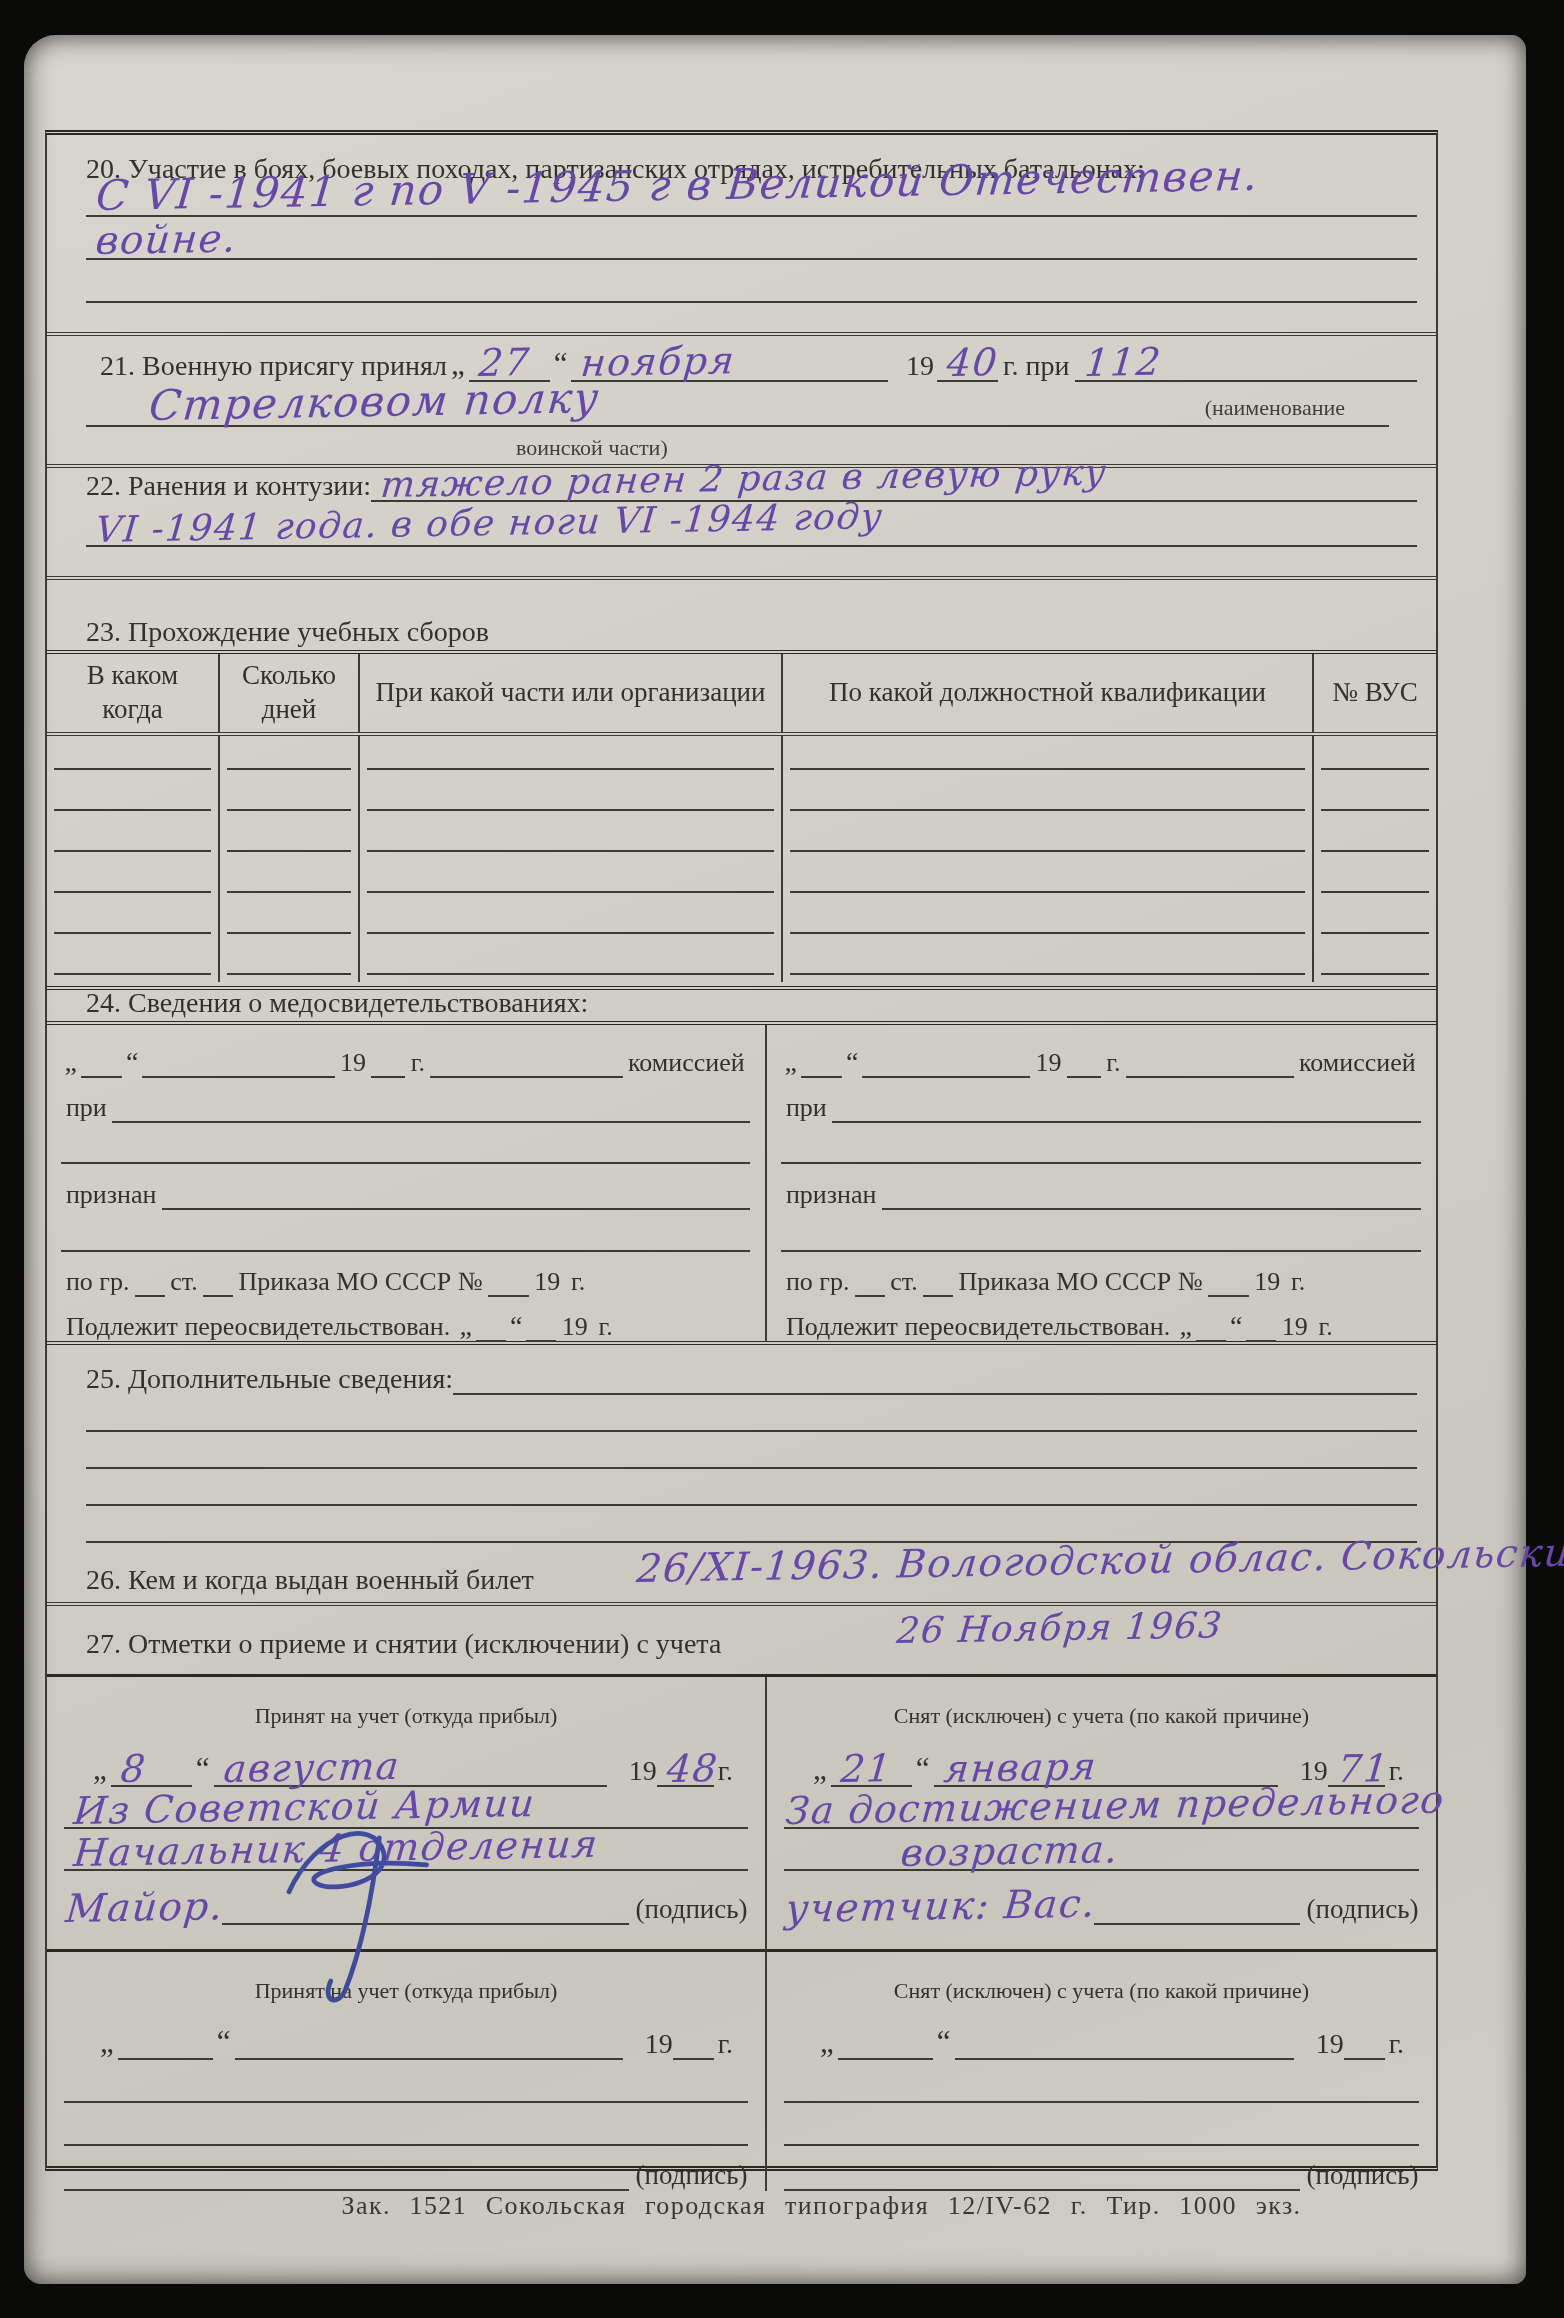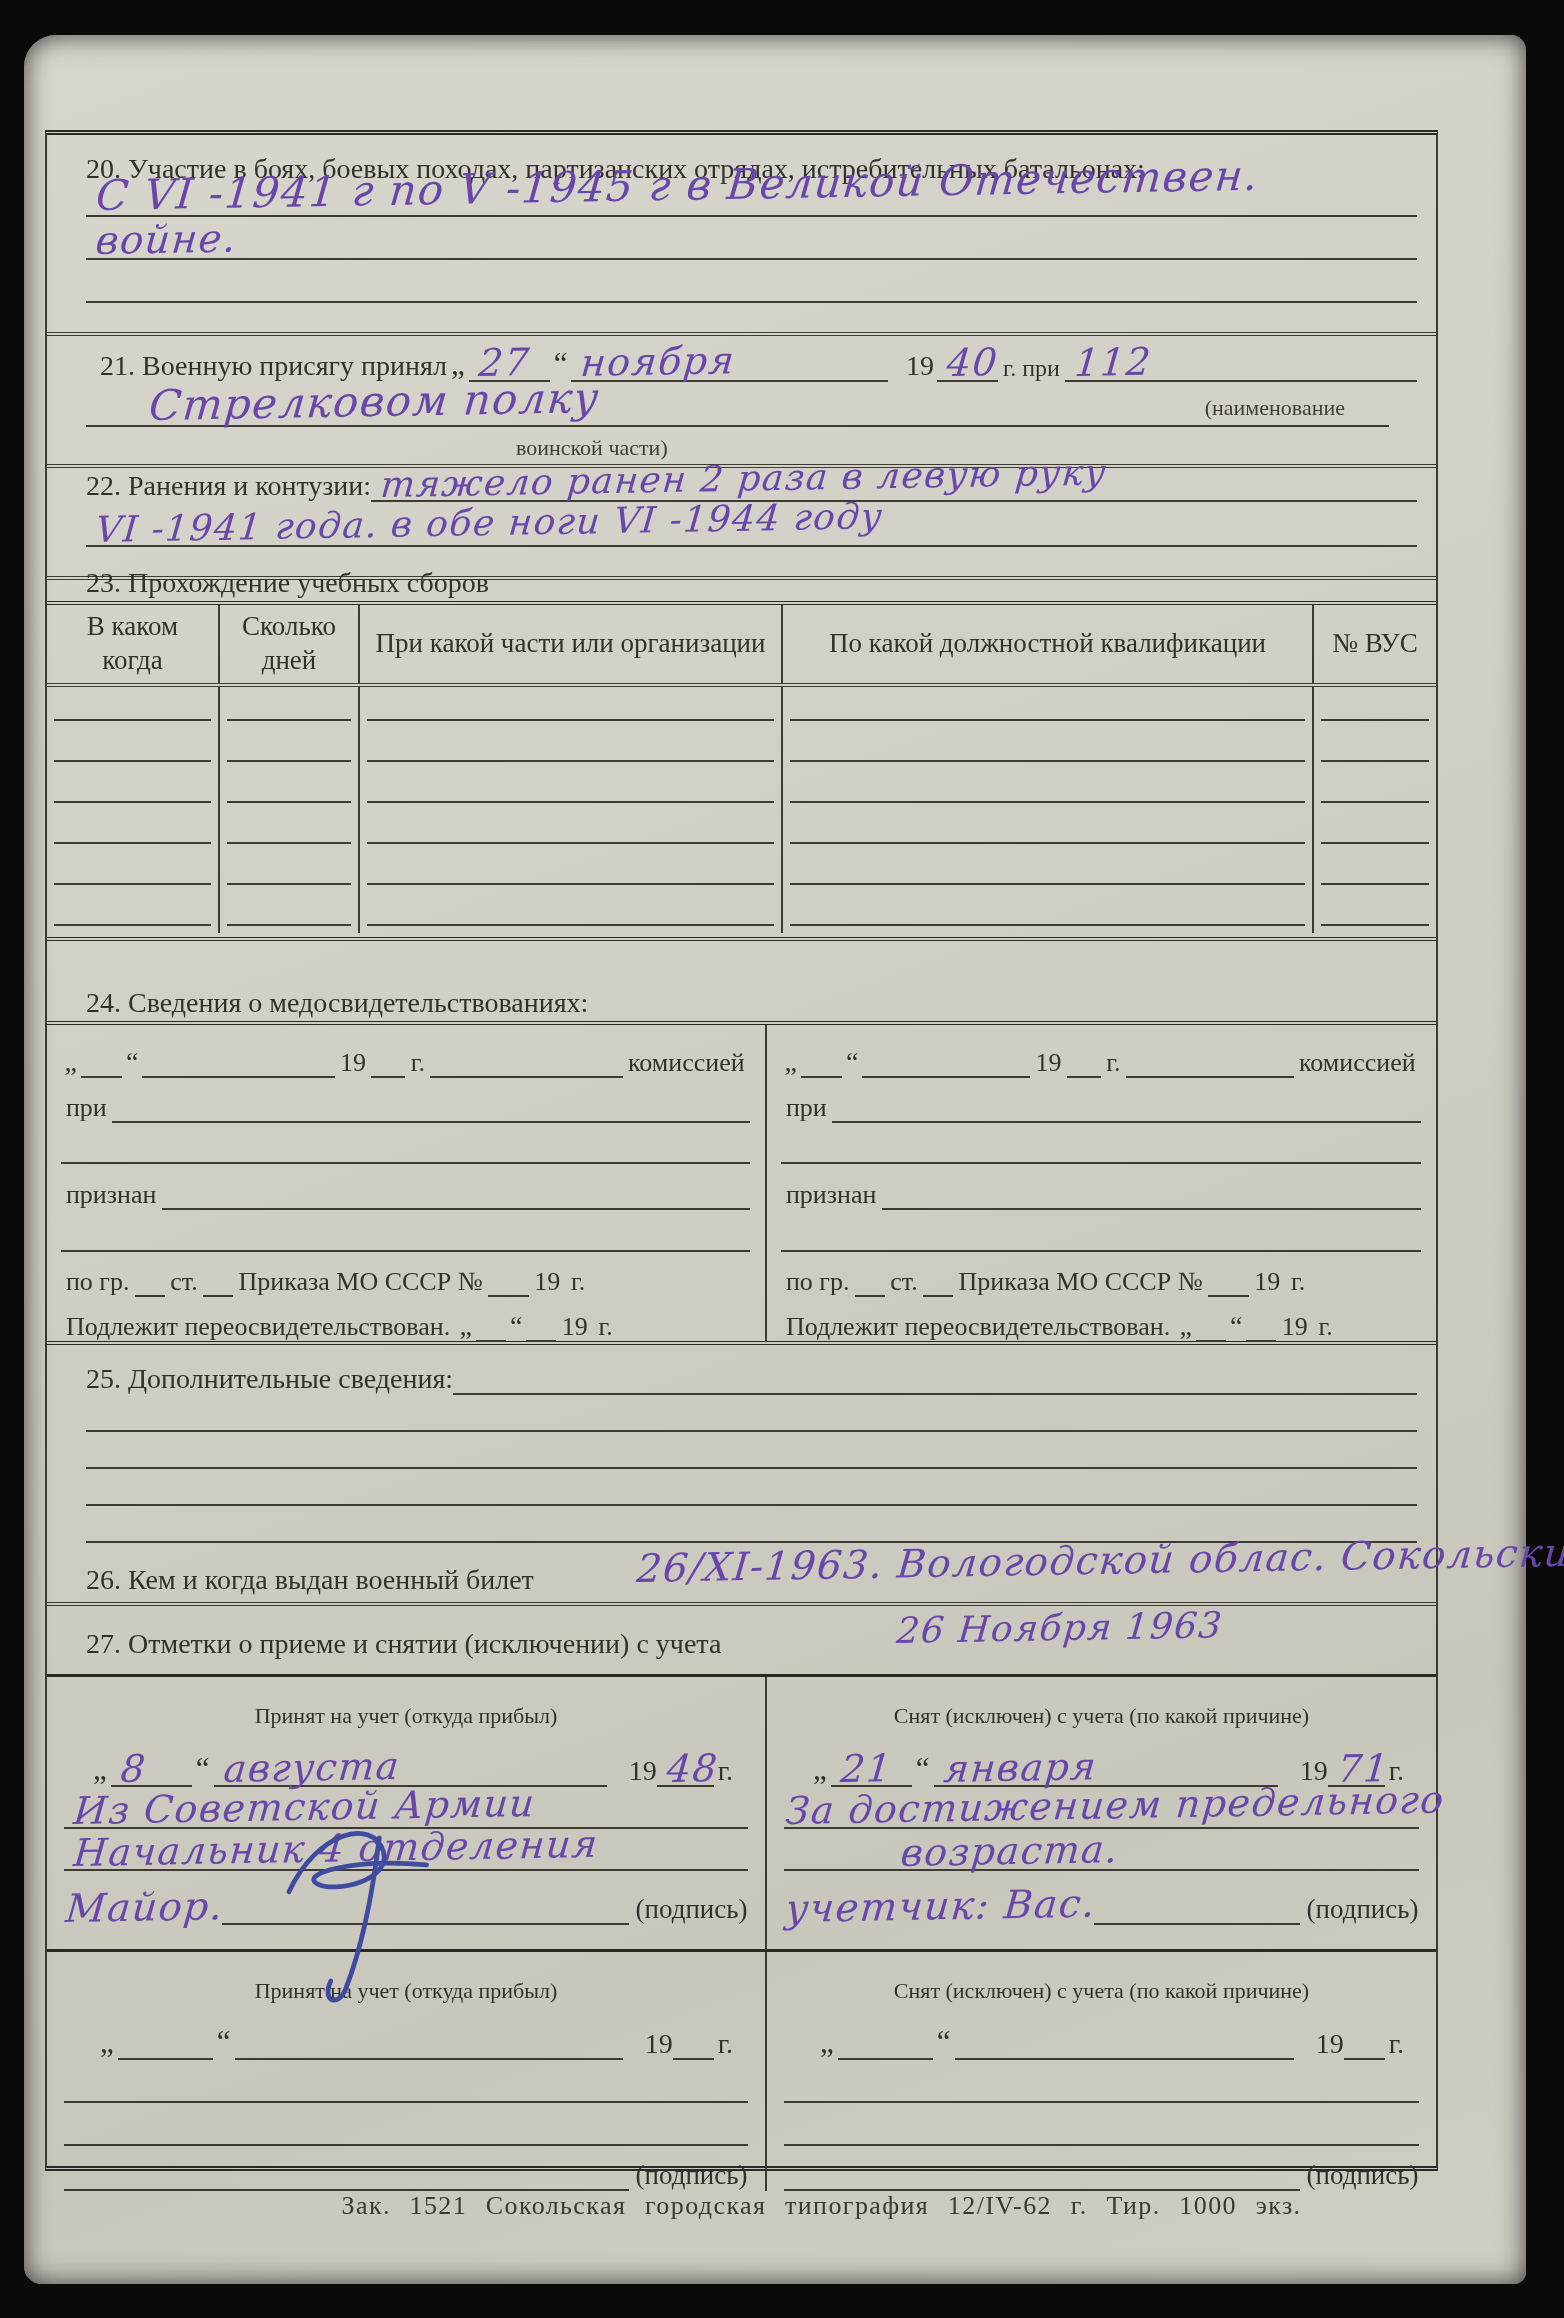--- a/index.html
+++ b/index.html
@@ -58,34 +58,34 @@
 
   
   .s21{top:201px;height:132px;border-bottom:4.7px double var(--rule);padding:0 19px 0 53px}
   .s21 .row.main{margin-top:12px;height:34px}
   .s21 .useg.day{width:81px}
   .s21 .useg.month{width:317px}
   .s21 .useg.yr{width:61px;margin-left:2.7px}
   .s21 .useg.unit{flex:1}
   .s21 .hw{font-size:38px}
   .s21 .p19{font-size:28px;margin-left:17.6px;white-space:nowrap}
-  .s21 .gpri{font-size:24px;margin:0 5.4px;white-space:nowrap}
+  .s21 .gpri{font-size:28px;margin:0 5.4px;white-space:nowrap}
   .s21 .note.name{position:absolute;right:91px;top:59px}
   .s21 .unitline{position:absolute;left:39px;right:47px;top:73px;height:17.6px}
   .s21 .unitline .hw{font-size:42px;left:61px}
   .s21 .note.part{position:absolute;left:469px;top:99px}
 
   
   .s22{top:332px;height:113px;border-bottom:4.7px double var(--rule);padding:7px 19px 0 39px}
   .s22 .row.l1{height:28px}
   .s22 .hw{font-size:36px}
   .s22 .wline.l2{height:45px}
 
   
-  .s23{top:420px;height:290px}
+  .s23{top:469px;height:290px}
   .s23 .plabel{margin:12px 0 0 39px}
   .s23 .table{position:absolute;left:0;top:46px;width:100%;height:340px;
     border-top:4.7px double #2b2923;border-bottom:4.7px double #2b2923}
   .grid5{display:grid;grid-template-columns:173px 140px 423px 531px 1fr}
   .s23 .thead{height:82px;border-bottom:4px double var(--rule)}
   .s23 .th{font-size:27px;text-align:center;display:flex;align-items:center;justify-content:center;
     padding:2.7px 9.5px;border-right:2px solid var(--rule);line-height:1.25}
   .s23 .th:last-child,.s23 .td:last-child{border-right:none}
   .s23 .trow{height:41px}
   .s23 .td{border-right:2px solid var(--rule);position:relative}

